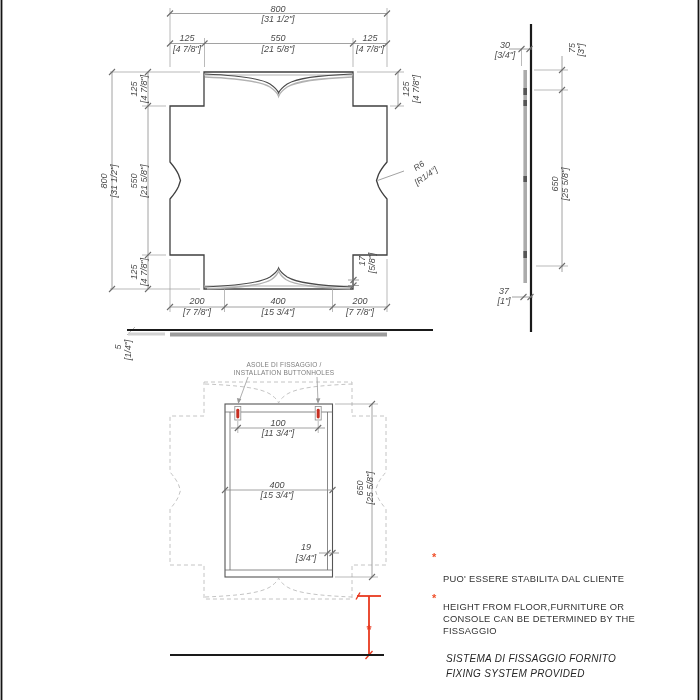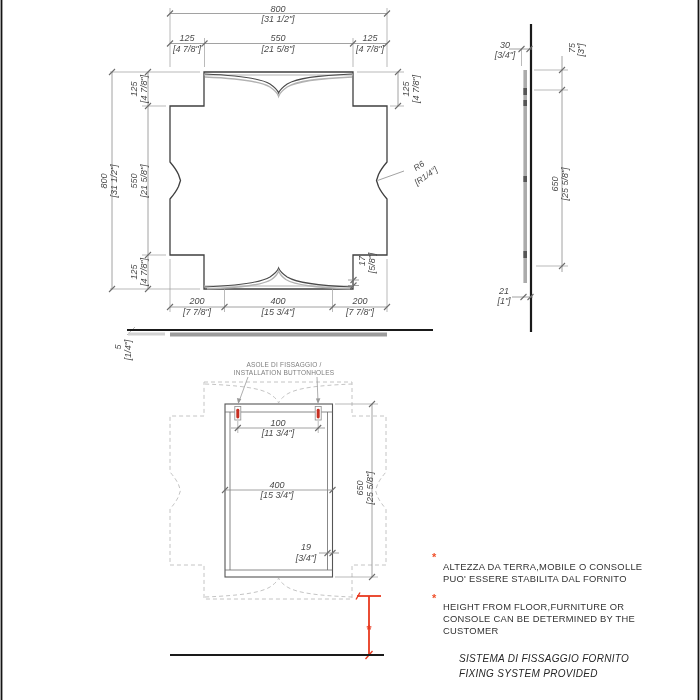--- a/index.html
+++ b/index.html
@@ -9,21 +9,21 @@
   .dim{position:absolute;font:italic 9px "Liberation Sans",sans-serif;color:#4a4a4a;
        white-space:nowrap;transform:translate(-50%,-50%);line-height:1;}
   .dim.sm{font-size:8.5px;}
   .rot{transform:translate(-50%,-50%) rotate(-90deg);}
   .rot35{transform:translate(-50%,-50%) rotate(-35deg);}
   .callout{position:absolute;font:6.5px "Liberation Sans",sans-serif;color:#7d7d7d;
        letter-spacing:.2px;white-space:nowrap;transform:translate(-50%,-50%);}
   .note{position:absolute;font:9.4px "Liberation Sans",sans-serif;color:#323232;
        letter-spacing:.25px;white-space:nowrap;}
   .note-italic{position:absolute;font:italic 10px "Liberation Sans",sans-serif;color:#262626;
-       letter-spacing:.3px;white-space:nowrap;margin-left:13px;}
+       letter-spacing:.3px;white-space:nowrap;}
   .star{position:absolute;font:bold 11px "Liberation Sans",sans-serif;color:#f0512b;
        white-space:nowrap;}
   .star-big{position:absolute;font:bold 13px "Liberation Sans",sans-serif;color:#e8391f;
        transform:translate(-50%,-50%);}
 </style>
 </head>
 <body>
 
 <div id="sheet">
 
@@ -189,42 +189,41 @@
 
   <span class="dim rot" style="left:118px;top:347px">5</span>
   <span class="dim rot" style="left:128px;top:350px">[1/4"]</span>
 
   <span class="dim" style="left:505px;top:45px">30</span>
   <span class="dim" style="left:505px;top:55px">[3/4"]</span>
   <span class="dim rot" style="left:571.5px;top:48px">75</span>
   <span class="dim rot" style="left:580.5px;top:50px">[3"]</span>
   <span class="dim rot" style="left:555px;top:184px">650</span>
   <span class="dim rot" style="left:565px;top:184px">[25 5/8"]</span>
-  <span class="dim" style="left:504px;top:291px">21</span>
+  <span class="dim" style="left:504px;top:291px">37</span>
   <span class="dim" style="left:504px;top:301px">[1"]</span>
 
   <span class="callout" style="left:284px;top:363.5px">ASOLE DI FISSAGGIO /</span>
   <span class="callout" style="left:284px;top:371.5px">INSTALLATION BUTTONHOLES</span>
 
   <span class="dim" style="left:278px;top:422.5px">100</span>
   <span class="dim" style="left:278px;top:433px">[11 3/4"]</span>
   <span class="dim" style="left:277px;top:484.5px">400</span>
   <span class="dim" style="left:277px;top:495px">[15 3/4"]</span>
   <span class="dim rot" style="left:360px;top:488px">650</span>
   <span class="dim rot" style="left:369.5px;top:488px">[25 5/8"]</span>
   <span class="dim" style="left:306px;top:547px">19</span>
   <span class="dim" style="left:306px;top:557.5px">[3/4"]</span>
 
   <span class="star-big" style="left:369px;top:629px">*</span>
 
   <span class="star" style="left:432px;top:551px">*</span>
-  <span class="note" style="left:443px;top:561px">ALTEZZA DA TERRA,MOBILE O CONSOLLE</span>
-  <span class="note" style="left:443px;top:573px">PUO' ESSERE STABILITA DAL FORNITO</span>
+  <span class="note" style="left:443px;top:573px">PUO' ESSERE STABILITA DAL CLIENTE</span>
 
   <span class="star" style="left:432px;top:592px">*</span>
   <span class="note" style="left:443px;top:613px">CONSOLE CAN BE DETERMINED BY THE</span>
   <span class="note" style="left:443px;top:601px">HEIGHT FROM FLOOR,FURNITURE OR</span>
-  <span class="note" style="left:443px;top:625px">CUSTOMER</span>
+  <span class="note" style="left:443px;top:625px">FISSAGGIO</span>
 
   <span class="note-italic" style="left:446px;top:653px">SISTEMA DI FISSAGGIO FORNITO</span>
   <span class="note-italic" style="left:446px;top:668px">FIXING SYSTEM PROVIDED</span>
 
 </div>
 
 </body></html>

